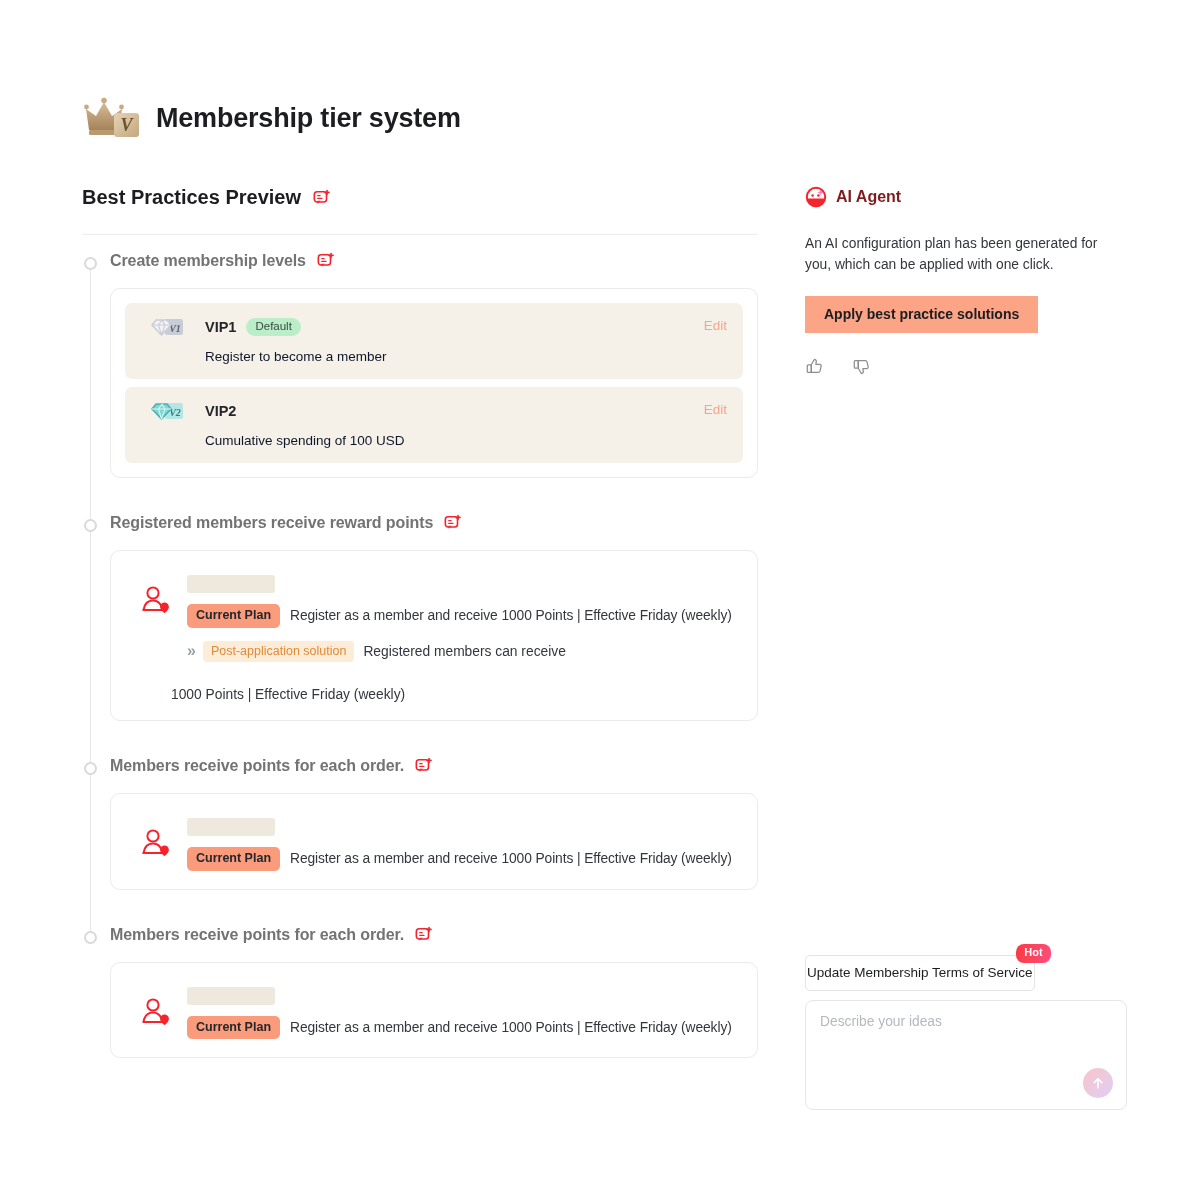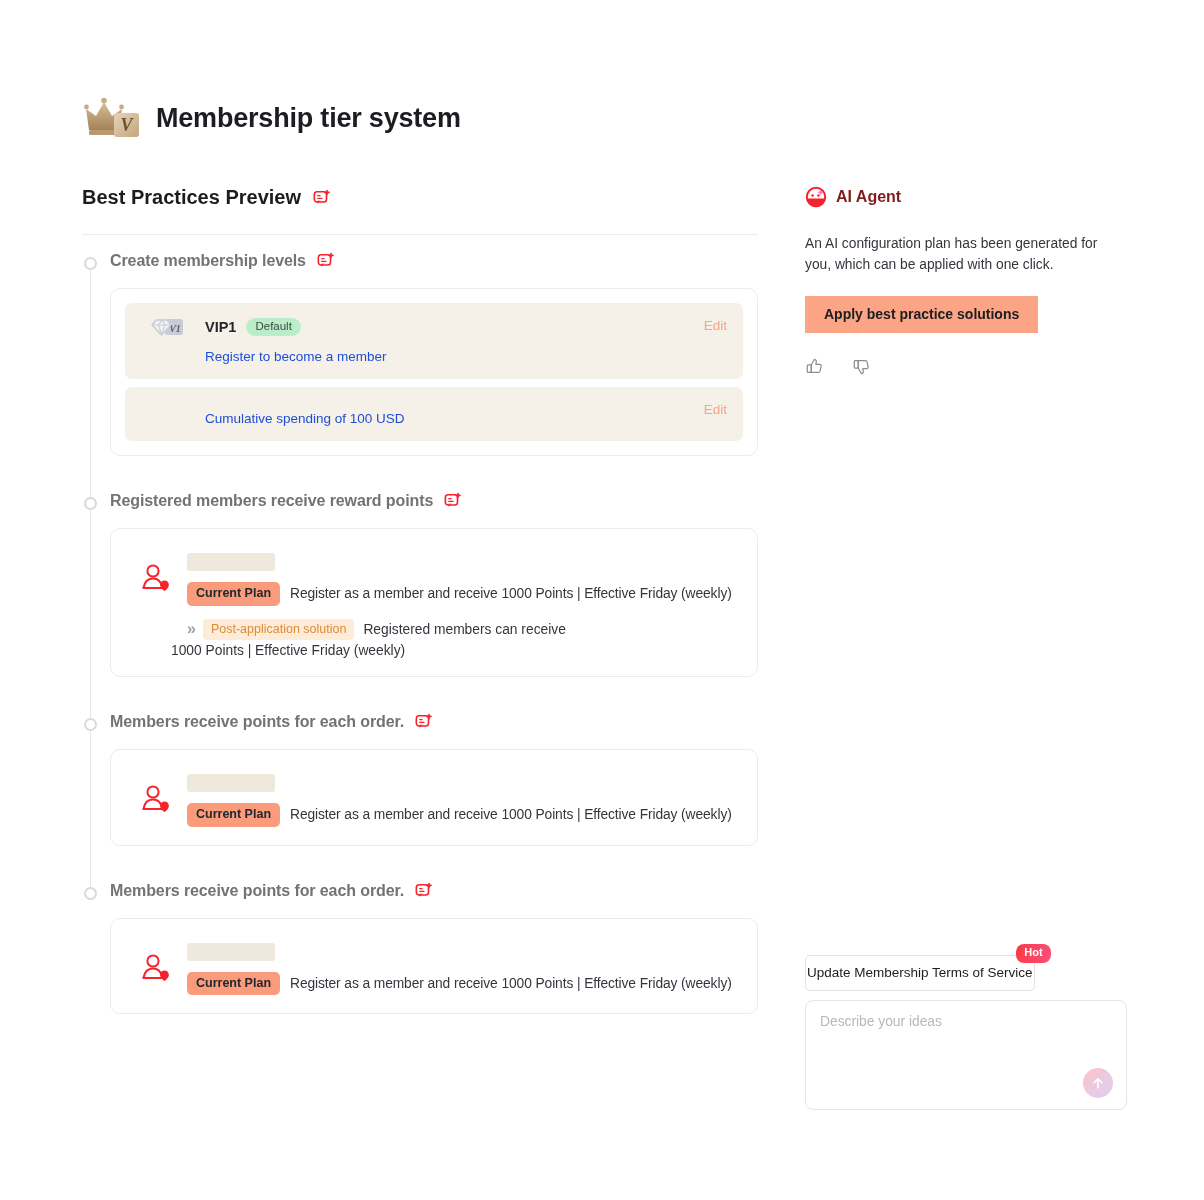--- a/index.html
+++ b/index.html
@@ -61,21 +61,21 @@
   }
   .vip-row + .vip-row { margin-top: 8px; }
   .vip-top { display: flex; align-items: center; gap: 10px; }
   .vip-badge-icon { width: 44px; height: 22px; display: block; flex: none; }
   .vip-name { font-size: 14.5px; font-weight: 700; color: #24262b; }
   .pill-default {
     background: #baeec8; color: #3c4a41;
     font-size: 11.5px; padding: 3px 9px 4px; border-radius: 11px;
     line-height: 1; font-weight: 400;
   }
-  .vip-desc { font-size: 13.5px; color: #1d4ed8; margin-top: 11px; margin-left: 54px; }
+  .vip-desc { font-size: 13.5px; color: #0f172a; margin-top: 11px; margin-left: 54px; }
   .edit-link {
     position: absolute; right: 16px; top: 15px;
     font-size: 13.5px; color: #f6a58c; cursor: pointer;
   }
 
   
   .plan { display: flex; gap: 16px; align-items: flex-start; padding: 6px 4px 4px 16px; }
   .member-icon { width: 30px; height: 30px; flex: none; margin-top: 14px; }
   .plan-main { flex: 1; padding-top: 4px; }
   .skeleton { width: 88px; height: 18px; background: #efe8dc; border-radius: 3px; }
@@ -86,21 +86,21 @@
     padding: 5px 9px 6px; border-radius: 5px; line-height: 1;
   }
   .plan-text { font-size: 13.8px; color: #33363d; letter-spacing: -0.1px; }
   .sub-line { display: flex; align-items: center; gap: 9px; margin-top: 13px; }
   .chev { color: #9aa0a6; font-size: 16px; line-height: 1; font-weight: 700; letter-spacing: -2px; }
   .tag-post {
     background: #fdecd8; color: #e08b38;
     font-size: 12.5px; padding: 4px 8px 5px; border-radius: 4px; line-height: 1;
   }
   .sub-text { font-size: 13.8px; color: #33363d; }
-  .sub-wrap { font-size: 13.8px; color: #33363d; margin-top: 3px; margin-left: -16px; }
+  .sub-wrap { font-size: 13.8px; color: #33363d; margin-top: 25px; margin-left: -16px; }
 
   
   .ai-panel { position: absolute; left: 805px; top: 186px; width: 330px; }
   .ai-head { display: flex; align-items: center; gap: 9px; }
   .ai-face { width: 22px; height: 22px; display: block; }
   .ai-title { font-size: 16px; font-weight: 700; color: #7f1d1d; }
   .ai-desc { margin-top: 25px; font-size: 13.8px; line-height: 1.55; color: #33363d; width: 315px; }
   .apply-btn {
     margin-top: 20px; display: inline-block;
     background: #fba486; color: #1c1d21;
@@ -220,20 +220,31 @@
                 </svg>
               </span>
               <span class="vip-name">VIP1</span>
               <span class="pill-default">Default</span>
             </div>
             <div class="vip-desc">Register to become a member</div>
             <span class="edit-link">Edit</span>
           </div>
 
           <div class="vip-row">
+            <div class="vip-top">
+              <span>
+                <svg class="vip-badge-icon" viewBox="0 0 44 22">
+                  <rect x="14" y="3" width="18" height="16" rx="2.5" fill="#b4e6e6"></rect>
+                  <text x="24" y="15.5" font-family="Liberation Serif, serif" font-size="10" font-style="italic" font-weight="700" fill="#2a7f87" text-anchor="middle">V2</text>
+                  <path d="M5 4 h11 l4 5 -9.5 10 L1 9 Z" fill="#7fd7d2" stroke="#46b2b4" stroke-width="1.5" stroke-linejoin="round"></path>
+                  <path d="M1 9 h19 M10.5 19 L7.5 9 L11 4 M10.5 19 L14 9 L11 4" fill="none" stroke="#d9f5f3" stroke-width="1.1"></path>
+                </svg>
+              </span>
+              <span class="vip-name">VIP2</span>
+            </div>
             <div class="vip-desc">Cumulative spending of 100 USD</div>
             <span class="edit-link">Edit</span>
           </div>
 
         </div>
       </div>
     </div>
 
     <div class="tl-item">
       <div class="tl-line"></div>

